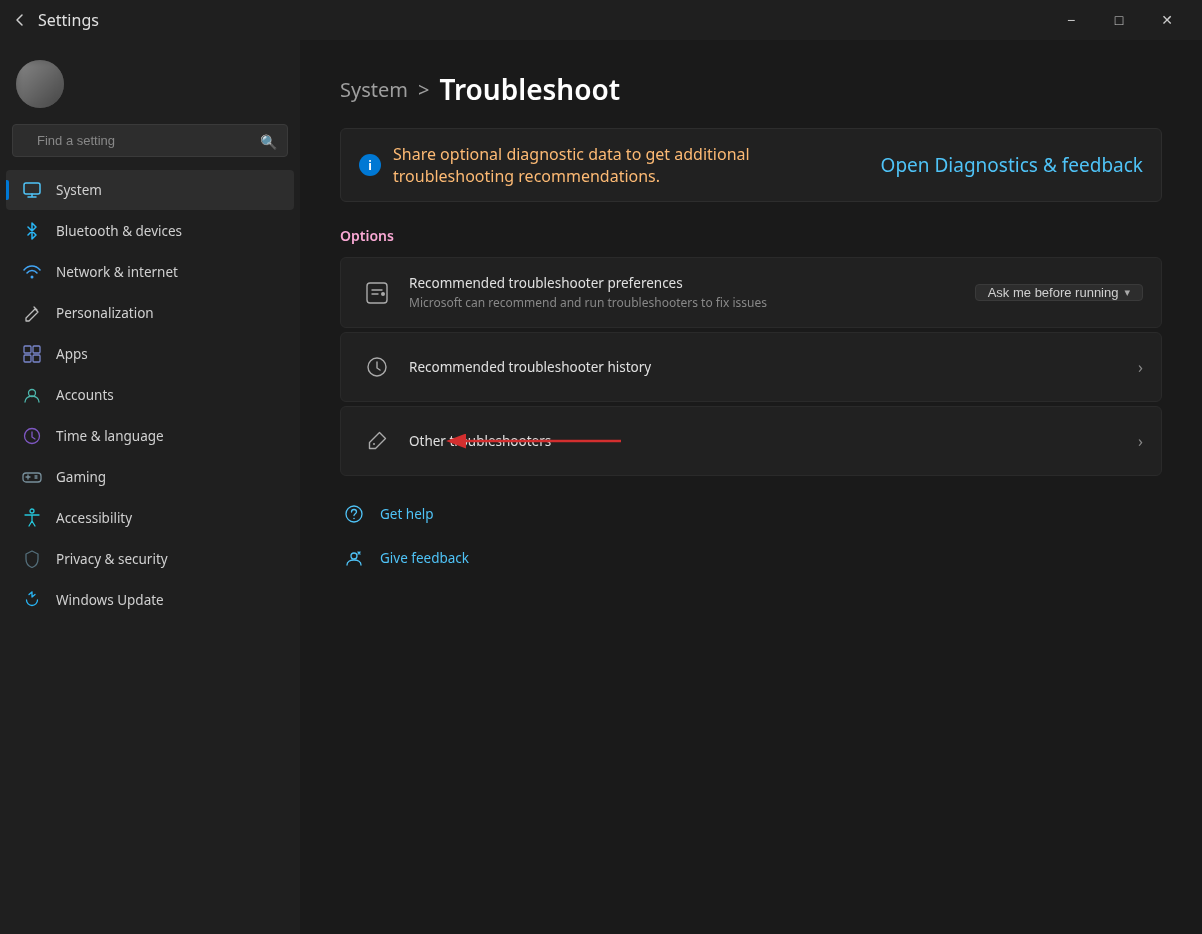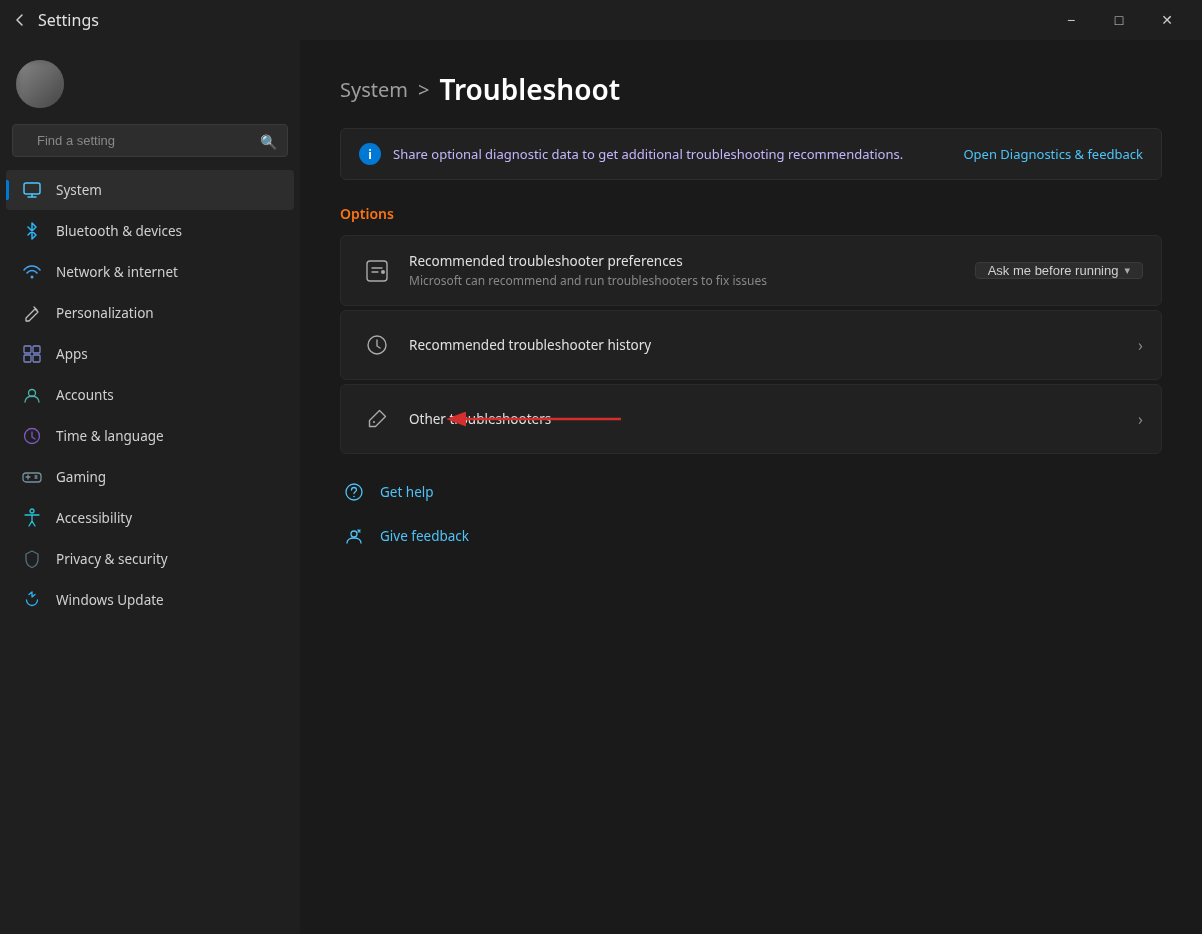--- a/index.html
+++ b/index.html
@@ -220,36 +220,36 @@
       background: #0078d4;
       display: flex;
       align-items: center;
       justify-content: center;
       font-size: 12px;
       font-weight: bold;
       color: white;
       flex-shrink: 0;
     }
     .info-text {
-      font-size: 13px;
-      color: #c4b5fd;
+      font-size: 16px;
+      color: #fdba74;
     }
     .info-link {
-      font-size: 13px;
+      font-size: 19px;
       color: #4fc3f7;
       cursor: pointer;
       white-space: nowrap;
       text-decoration: none;
     }
 
     
     .section-title {
       font-size: 14px;
       font-weight: 600;
-      color: #f97316;
+      color: #f9a8d4;
       margin-bottom: 12px;
     }
 
     
     .option-card {
       background: #212121;
       border: 1px solid #2a2a2a;
       border-radius: 6px;
       margin-bottom: 4px;
       display: flex;

